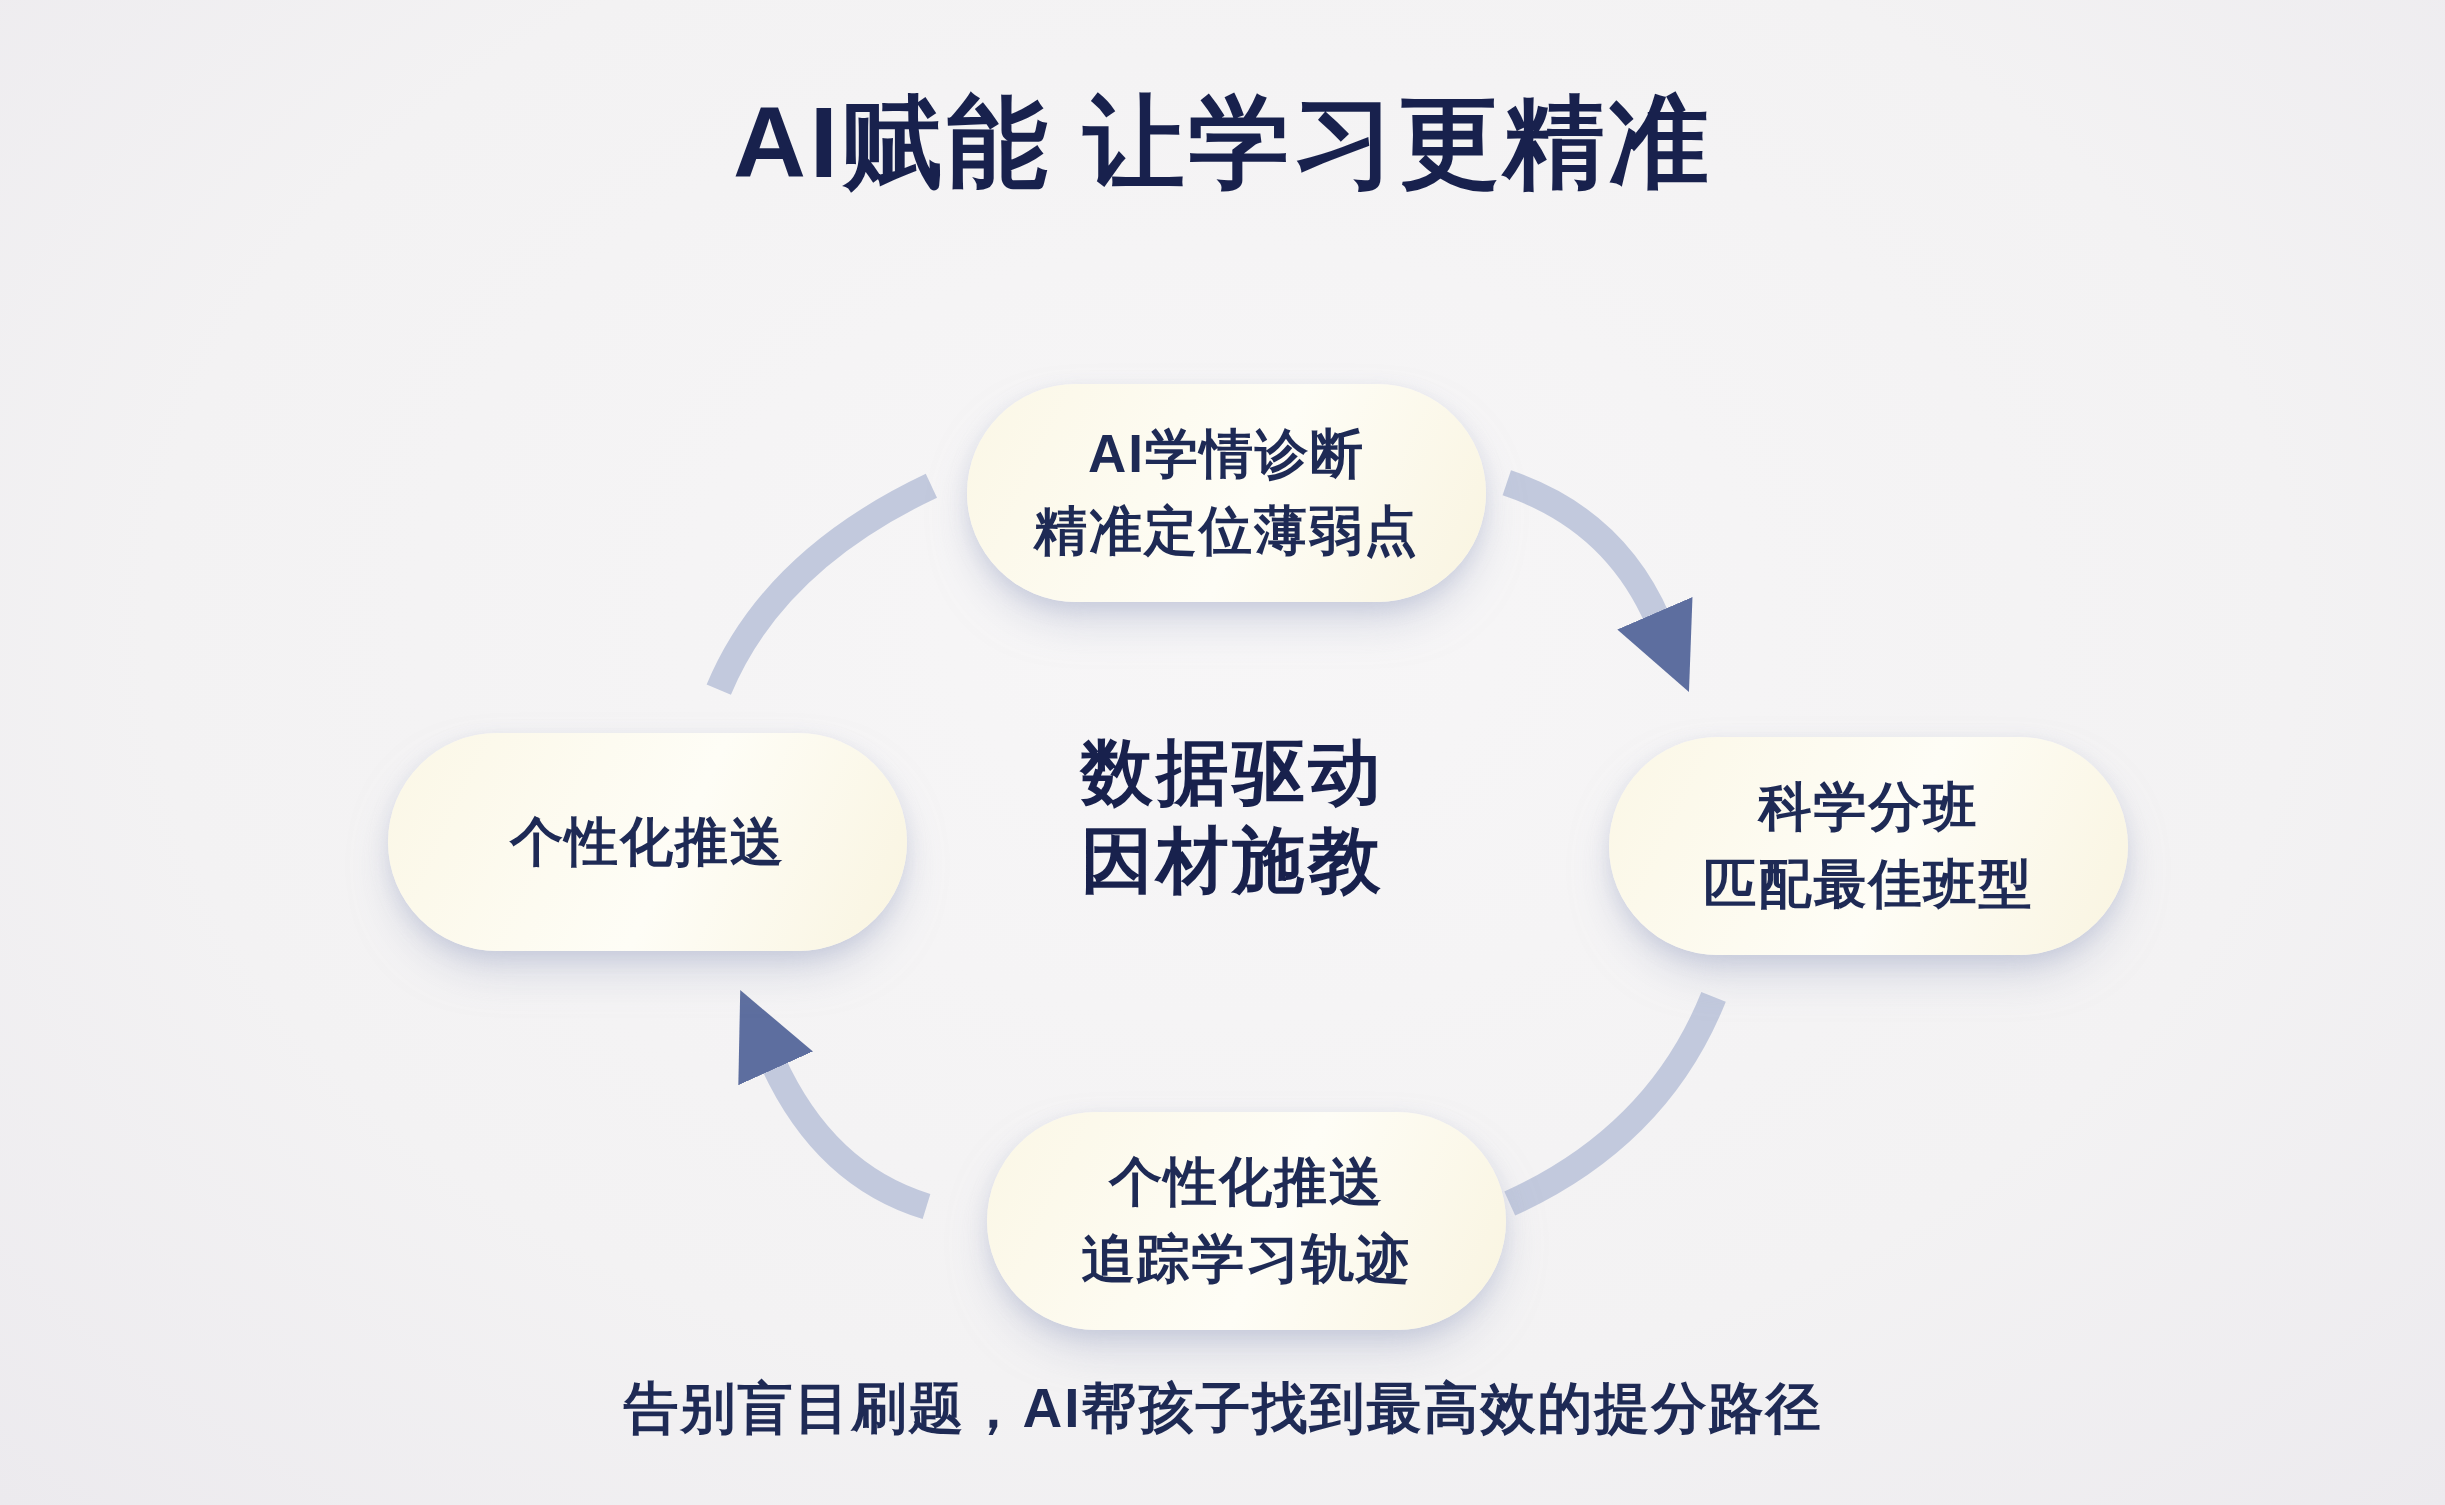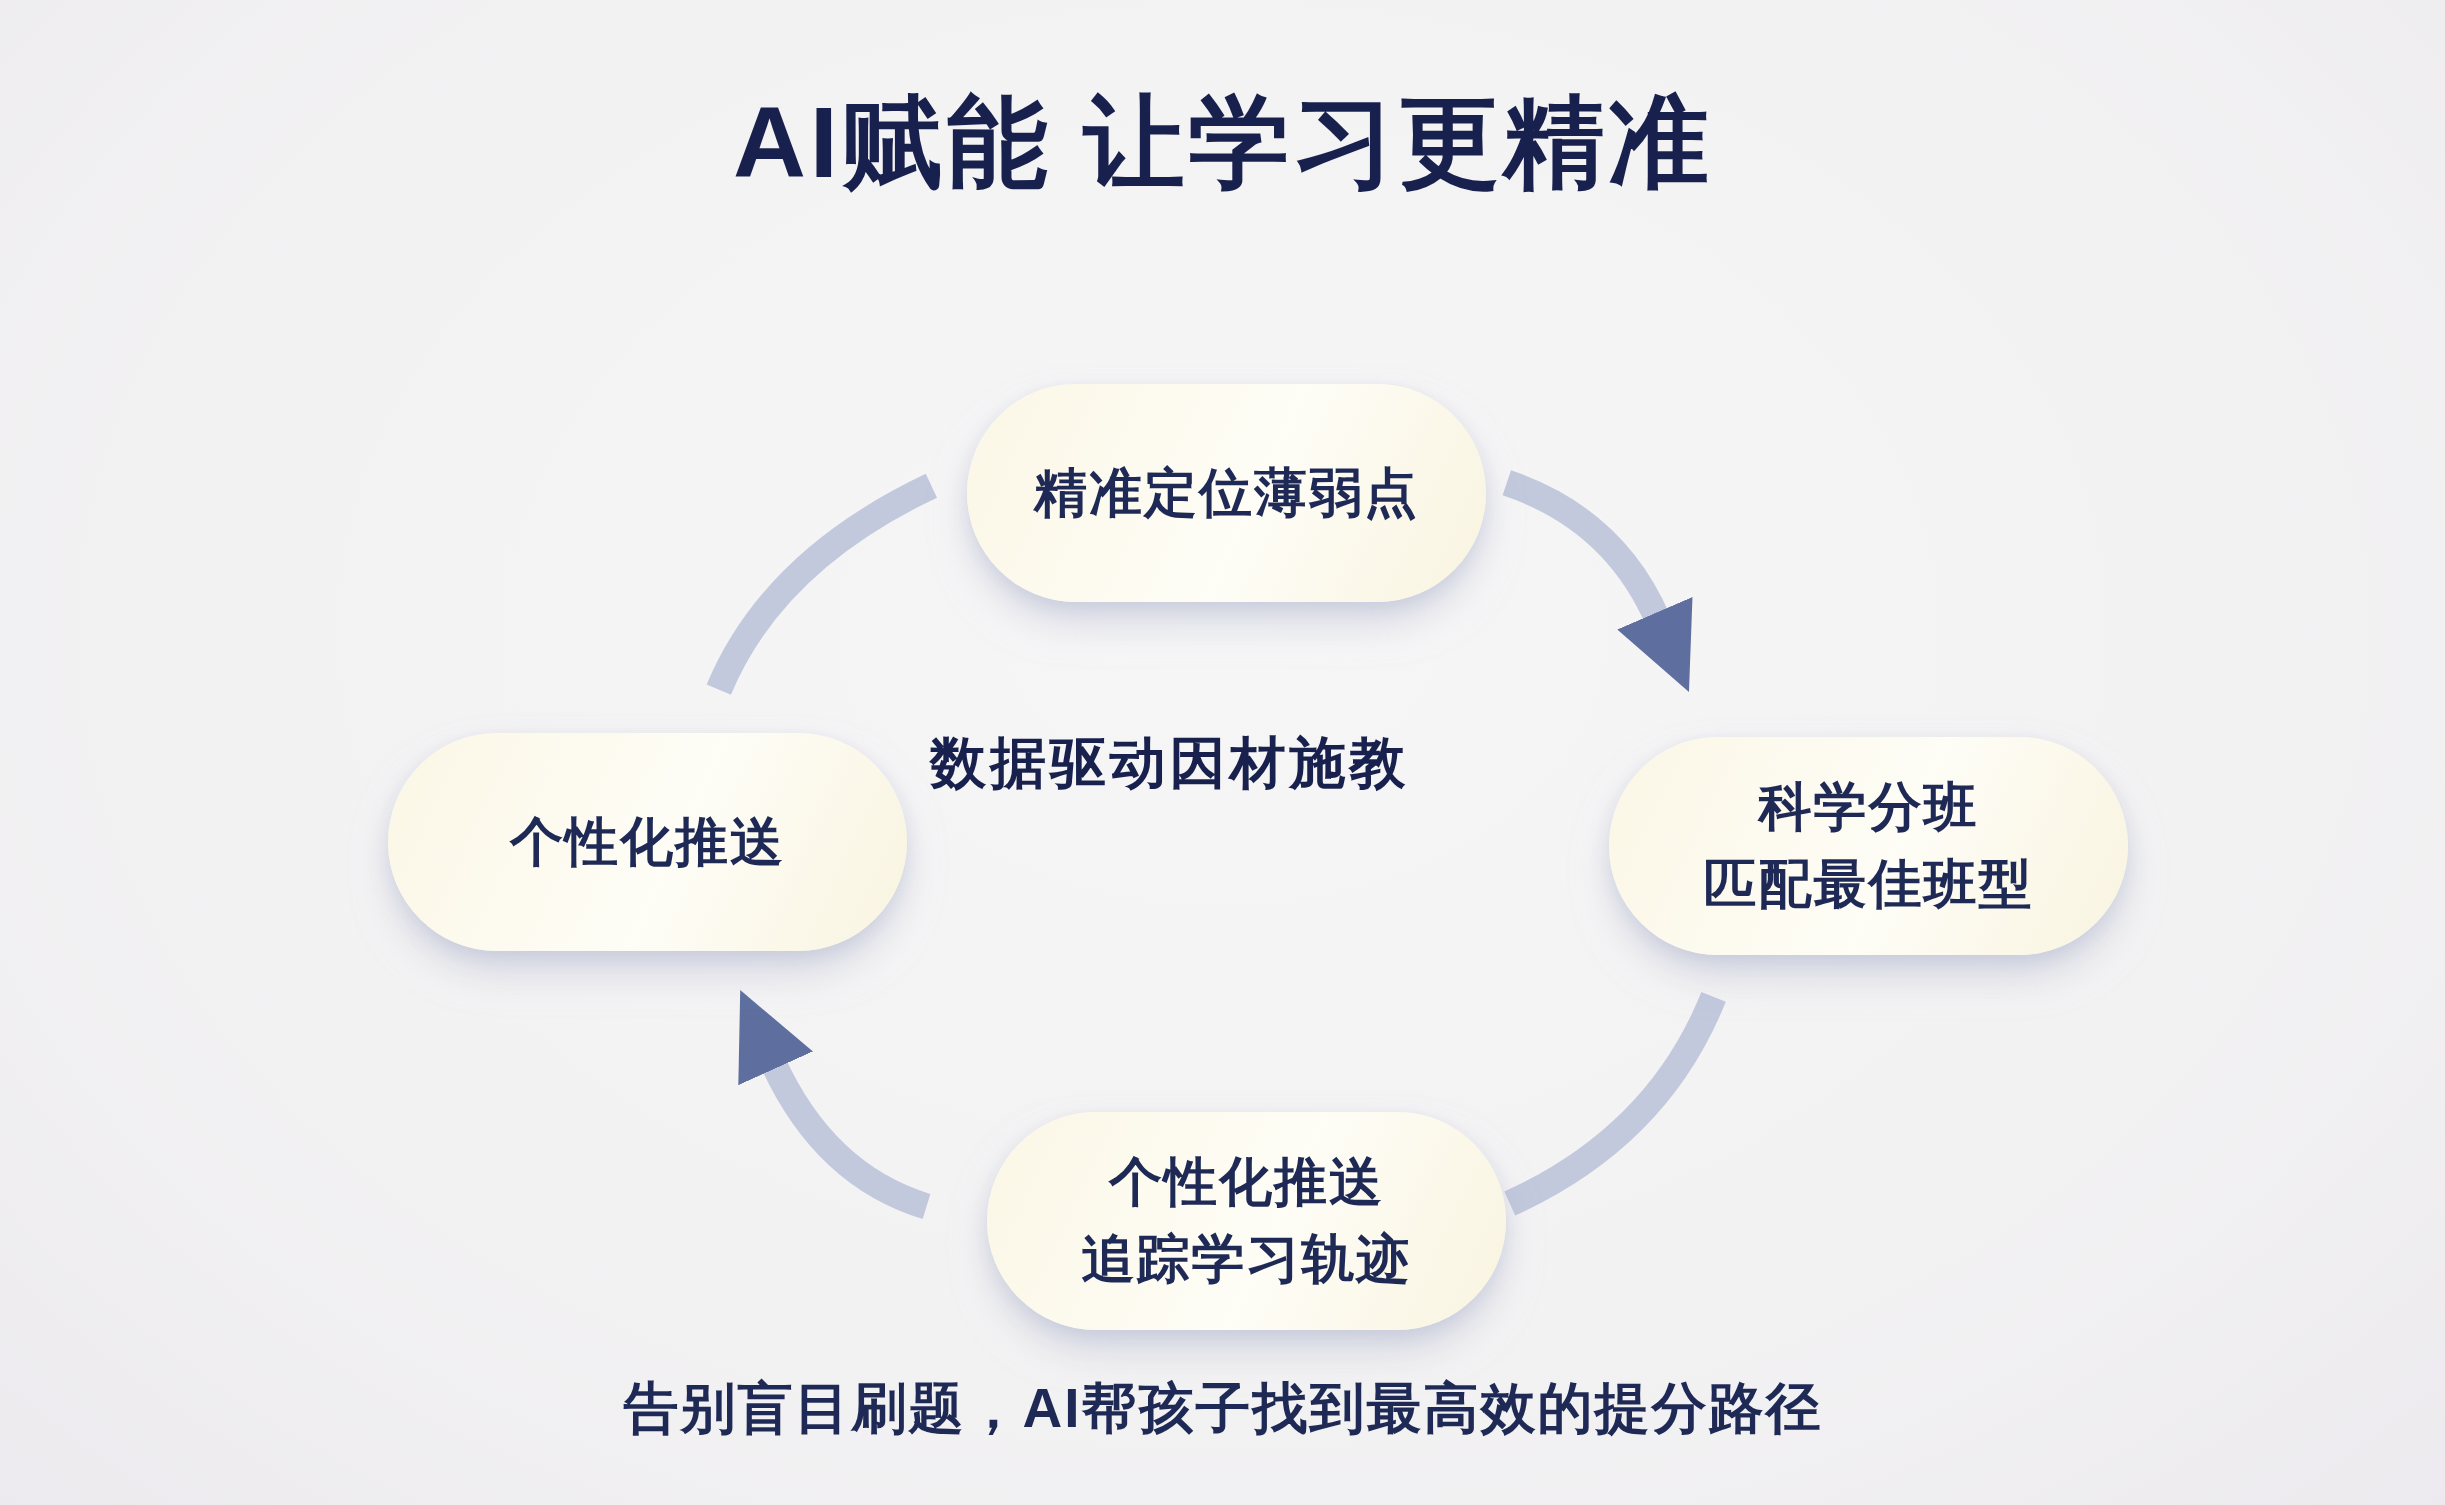--- a/index.html
+++ b/index.html
@@ -41,23 +41,23 @@
     font-size:53px;font-weight:700;line-height:1.45;letter-spacing:2px;
   }
   .pill-top{left:967px;top:384px;}
   .pill-right{left:1609px;top:737px;align-items:center;}
   .pill-bottom{left:987px;top:1112px;}
   .pill-left{left:388px;top:733px;}
 
   .center-label{
     position:absolute;left:930px;top:729px;width:605px;
     text-align:center;
-    font-size:56px;font-weight:900;letter-spacing:3.9px;line-height:1.22;
+    font-size:72px;font-weight:900;letter-spacing:3.9px;line-height:1.22;
     color:var(--title);
-    display:flex;flex-direction:row;
+    display:flex;flex-direction:column;
   }
 
   .caption{
     position:absolute;left:0;top:1372px;width:100%;
     text-align:center;
     font-size:55px;font-weight:600;letter-spacing:2px;
     color:var(--text);
   }
 </style>
 </head>
@@ -73,20 +73,21 @@
         <polygon class="arrowhead-shape" points="0,8 88,50 0,92"></polygon>
       </marker>
     </defs>
     <path class="arc" d="M 1545 495 Q 1655 532 1700 636" marker-end="url(#arrowhead)"></path>
     <path class="arc" d="M 1757 1022 Q 1700 1165 1548 1234"></path>
     <path class="arc" d="M 950 1237 Q 845 1205 792 1088" marker-end="url(#arrowhead)"></path>
     <path class="arc" d="M 737 707 Q 792 575 955 498"></path>
   </svg>
 
   <div class="pill pill-top">
+    <span>AI学情诊断</span>
     <span>精准定位薄弱点</span>
   </div>
 
   <div class="pill pill-right">
     <span>科学分班</span>
     <span>匹配最佳班型</span>
   </div>
 
   <div class="pill pill-bottom">
     <span>个性化推送</span>

